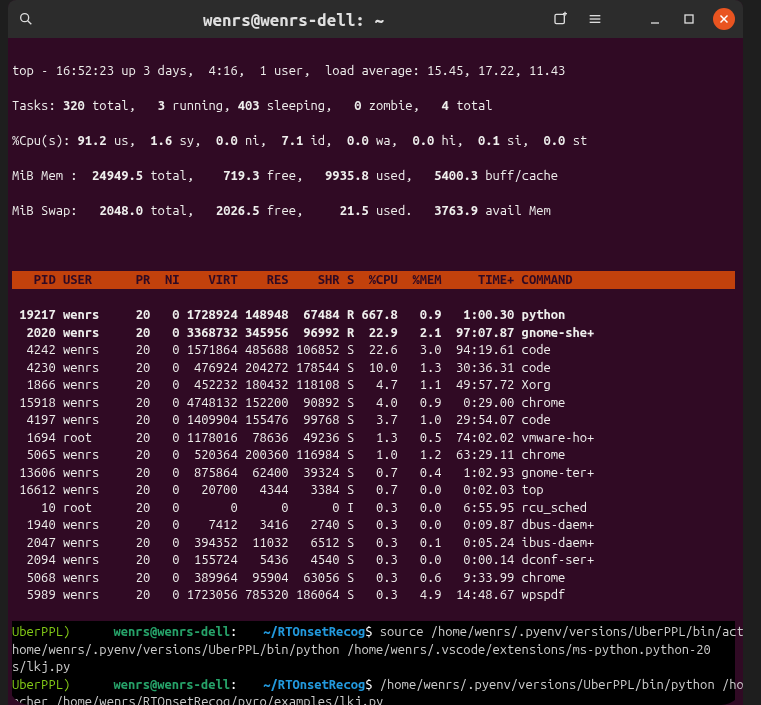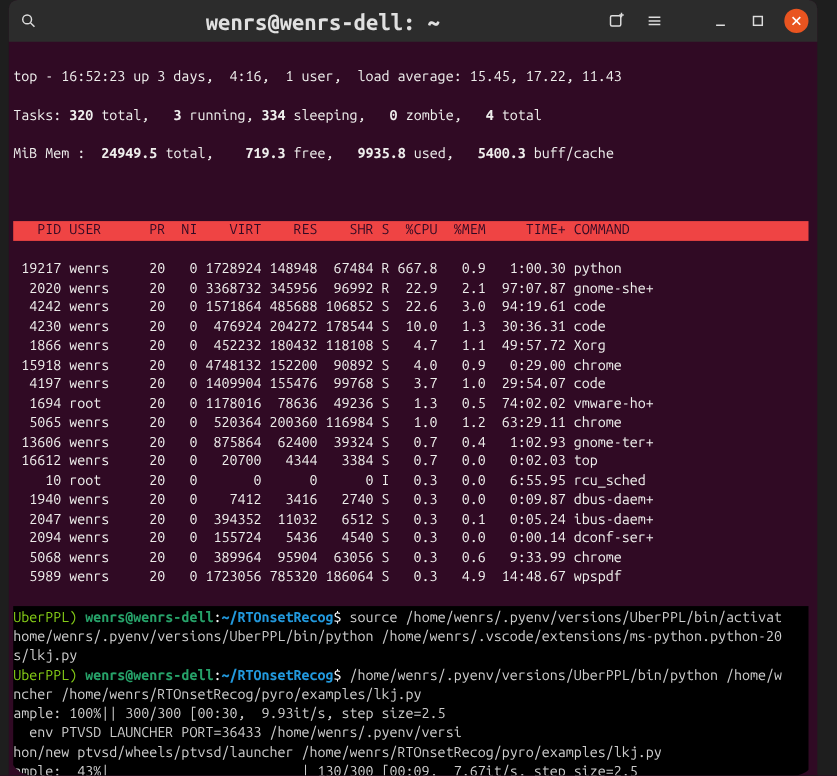--- a/index.html
+++ b/index.html
@@ -24,21 +24,21 @@
   .titlebar {
     height: 38px;
     background: #2c2c2c;
     display: flex;
     align-items: center;
     padding: 0 8px;
     border-radius: 8px 8px 0 0;
     color: #e0e0e0;
   }
   .titlebar .left, .titlebar .right { display: flex; align-items: center; gap: 14px; }
-  .titlebar .center { flex: 1; text-align: center; font-weight: bold; font-size: 20px; }
+  .titlebar .center { flex: 1; text-align: center; font-weight: bold; font-size: 17px; }
   .tbicon {
     width: 20px; height: 20px; display:flex; align-items:center; justify-content:center;
     color:#ddd; cursor:pointer;
   }
   .tbicon svg { width: 16px; height: 16px; }
   .closebtn {
     width: 22px; height: 22px; border-radius: 50%; background:#e95420;
     display:flex; align-items:center; justify-content:center; cursor:pointer;
   }
   .closebtn svg { width: 12px; height:12px; }
@@ -47,36 +47,36 @@
     padding: 6px 8px 0 4px;
     color: #eeeeec;
     line-height: 17.5px;
     white-space: pre;
     overflow: hidden;
     border-radius: 22px;
   }
   .summary { color: #eeeeec; }
   .summary b { font-weight: bold; }
   .header-row {
-    background: #ef4444;
+    background: #c2410c;
     color: #300a24;
-    font-weight: normal;
+    font-weight: bold;
   }
   .proc-row { display: block; }
-  .proc-row.bold { font-weight: normal; }
+  .proc-row.bold { font-weight: bold; }
   .below {
     background: #000;
     color: #ccc;
     padding: 2px 0 0 0;
     line-height: 17.5px;
     white-space: pre;
   }
   .venv { color: #84cc16; }
-  .user { color: #26a269; font-weight: bold; }
-  .path { color: #2299dd; font-weight: bold; }
+  .user { color: #26a269; font-weight: bold; margin-left: 36px; }
+  .path { color: #2299dd; font-weight: bold; margin-left: 26px; }
   .dollar { color: #ffffff; }
 </style>
 </head>
 <body>
 
 <div class="window">
   <div class="titlebar">
     <div class="left">
       <div class="tbicon">
         <svg viewBox="0 0 24 24" fill="none" stroke="currentColor" stroke-width="2">
@@ -116,22 +116,24 @@
         <svg viewBox="0 0 24 24" fill="none" stroke="#fff" stroke-width="3">
             <line x1="5" y1="5" x2="19" y2="19"></line>
             <line x1="5" y1="19" x2="19" y2="5"></line>
           </svg>
       </div>
     </div>
   </div>
 
   <div class="terminal">
 <div class="summary">top - 16:52:23 up 3 days,  4:16,  1 user,  load average: 15.45, 17.22, 11.43</div>
-<div class="summary"><span>Tasks: </span><b>320</b><span> total,   </span><b>3</b><span> running, </span><b>334</b><span> sleeping,   </span><b>0</b><span> zombie,   </span><b>4</b><span> total</span></div>
+<div class="summary"><span>Tasks: </span><b>320</b><span> total,   </span><b>3</b><span> running, </span><b>403</b><span> sleeping,   </span><b>0</b><span> zombie,   </span><b>4</b><span> total</span></div>
+<div class="summary"><span id="line3">%Cpu(s): <b>91.2</b> us,  <b>1.6</b> sy,  <b>0.0</b> ni,  <b>7.1</b> id,  <b>0.0</b> wa,  <b>0.0</b> hi,  <b>0.1</b> si,  <b>0.0</b> st</span></div>
 <div class="summary"><span id="line4">MiB Mem :  <b>24949.5</b> total,    <b>719.3</b> free,   <b>9935.8</b> used,   <b>5400.3</b> buff/cache</span></div>
+<div class="summary"><span id="line5">MiB Swap:   <b>2048.0</b> total,   <b>2026.5</b> free,     <b>21.5</b> used.   <b>3763.9</b> avail Mem</span></div>
 <div style="height:17px"></div>
 <div class="header-row">   PID USER      PR  NI    VIRT    RES    SHR S  %CPU  %MEM     TIME+ COMMAND   </div>
 <div id="proc-rows"><div class="proc-row bold"> 19217 wenrs     20   0 1728924 148948  67484 R 667.8   0.9   1:00.30 python</div><div class="proc-row bold">  2020 wenrs     20   0 3368732 345956  96992 R  22.9   2.1  97:07.87 gnome-she+</div><div class="proc-row">  4242 wenrs     20   0 1571864 485688 106852 S  22.6   3.0  94:19.61 code</div><div class="proc-row">  4230 wenrs     20   0  476924 204272 178544 S  10.0   1.3  30:36.31 code</div><div class="proc-row">  1866 wenrs     20   0  452232 180432 118108 S   4.7   1.1  49:57.72 Xorg</div><div class="proc-row"> 15918 wenrs     20   0 4748132 152200  90892 S   4.0   0.9   0:29.00 chrome</div><div class="proc-row">  4197 wenrs     20   0 1409904 155476  99768 S   3.7   1.0  29:54.07 code</div><div class="proc-row">  1694 root      20   0 1178016  78636  49236 S   1.3   0.5  74:02.02 vmware-ho+</div><div class="proc-row">  5065 wenrs     20   0  520364 200360 116984 S   1.0   1.2  63:29.11 chrome</div><div class="proc-row"> 13606 wenrs     20   0  875864  62400  39324 S   0.7   0.4   1:02.93 gnome-ter+</div><div class="proc-row"> 16612 wenrs     20   0   20700   4344   3384 S   0.7   0.0   0:02.03 top</div><div class="proc-row">    10 root      20   0       0      0      0 I   0.3   0.0   6:55.95 rcu_sched</div><div class="proc-row">  1940 wenrs     20   0    7412   3416   2740 S   0.3   0.0   0:09.87 dbus-daem+</div><div class="proc-row">  2047 wenrs     20   0  394352  11032   6512 S   0.3   0.1   0:05.24 ibus-daem+</div><div class="proc-row">  2094 wenrs     20   0  155724   5436   4540 S   0.3   0.0   0:00.14 dconf-ser+</div><div class="proc-row">  5068 wenrs     20   0  389964  95904  63056 S   0.3   0.6   9:33.99 chrome</div><div class="proc-row">  5989 wenrs     20   0 1723056 785320 186064 S   0.3   4.9  14:48.67 wpspdf</div></div>
 <div class="below" id="below"><span class="venv">UberPPL)</span> <span class="user">wenrs@wenrs-dell</span><span class="dollar">:</span><span class="path">~/RTOnsetRecog</span><span class="dollar">$</span> source /home/wenrs/.pyenv/versions/UberPPL/bin/activat
 home/wenrs/.pyenv/versions/UberPPL/bin/python /home/wenrs/.vscode/extensions/ms-python.python-20
 s/lkj.py
 <span class="venv">UberPPL)</span> <span class="user">wenrs@wenrs-dell</span><span class="dollar">:</span><span class="path">~/RTOnsetRecog</span><span class="dollar">$</span> /home/wenrs/.pyenv/versions/UberPPL/bin/python /home/w
 ncher /home/wenrs/RTOnsetRecog/pyro/examples/lkj.py
 ample: 100%|| 300/300 [00:30,  9.93it/s, step size=2.5
   env PTVSD LAUNCHER PORT=36433 /home/wenrs/.pyenv/versi

